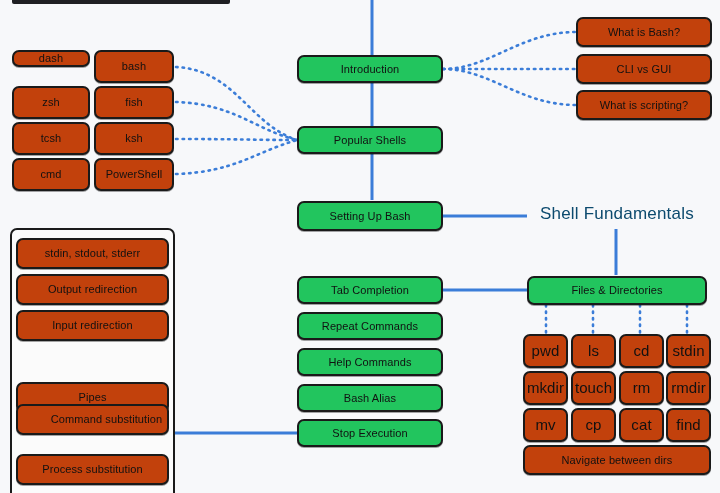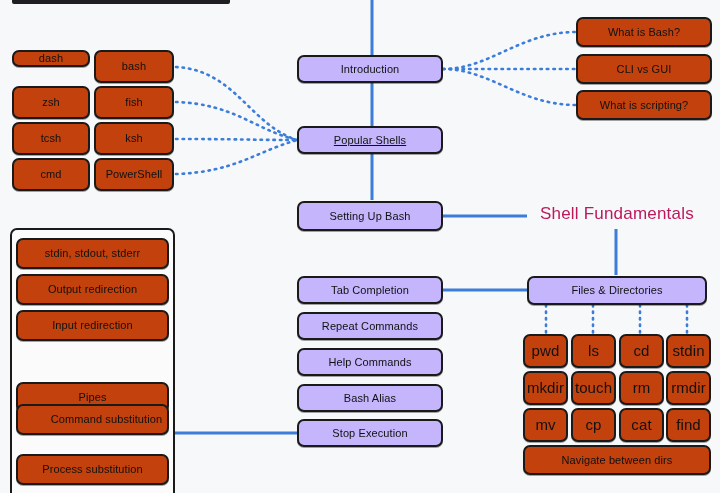--- a/index.html
+++ b/index.html
@@ -21,28 +21,28 @@
     border-radius:7px;
     display:flex;align-items:center;justify-content:center;
     text-align:center;
     color:#111111;
     font-size:11px;
     line-height:1.1;
     letter-spacing:.1px;
     z-index:5;
     box-shadow:0 1px 0 rgba(0,0,0,.35);
   }
-  .node.yellow{background:#c4b5fd;}
+  .node.yellow{background:#22c55e;}
   .node.tan{background:#c2410c;}
   .node.small{font-size:15px;}
 
   .root-label{
     position:absolute;
     font-size:17px;
-    color:#be185d;
+    color:#0c4a6e;
     letter-spacing:.2px;
     white-space:nowrap;
     z-index:6;
   }
 
   .group-box{
     position:absolute;
     box-sizing:border-box;
     border:2px solid #1a1a1a;
     border-radius:7px;
@@ -93,21 +93,21 @@
       <line x1="593" y1="305" x2="593" y2="334" stroke-width="2.6" stroke-dasharray="1.5 5" stroke-linecap="round"></line>
       <line x1="640" y1="305" x2="640" y2="334" stroke-width="2.6" stroke-dasharray="1.5 5" stroke-linecap="round"></line>
       <line x1="687" y1="305" x2="687" y2="334" stroke-width="2.6" stroke-dasharray="1.5 5" stroke-linecap="round"></line>
     </g>
   </svg>
 
   <div class="node yellow" style="left:297px;top:55px;width:146px;height:28px;">
     <span>Introduction</span>
   </div>
 
-  <div class="node yellow" style="left:297px;top:126px;width:146px;height:28px;text-decoration:underline;">
+  <div class="node yellow" style="left:297px;top:126px;width:146px;height:28px;">
     <span>Popular Shells</span>
   </div>
 
   <div class="node yellow" style="left:297px;top:201px;width:146px;height:30px;">
     <span>Setting Up Bash</span>
   </div>
 
   <div class="root-label" style="left:540px;top:204px;">
     <span>Shell Fundamentals</span>
   </div>

